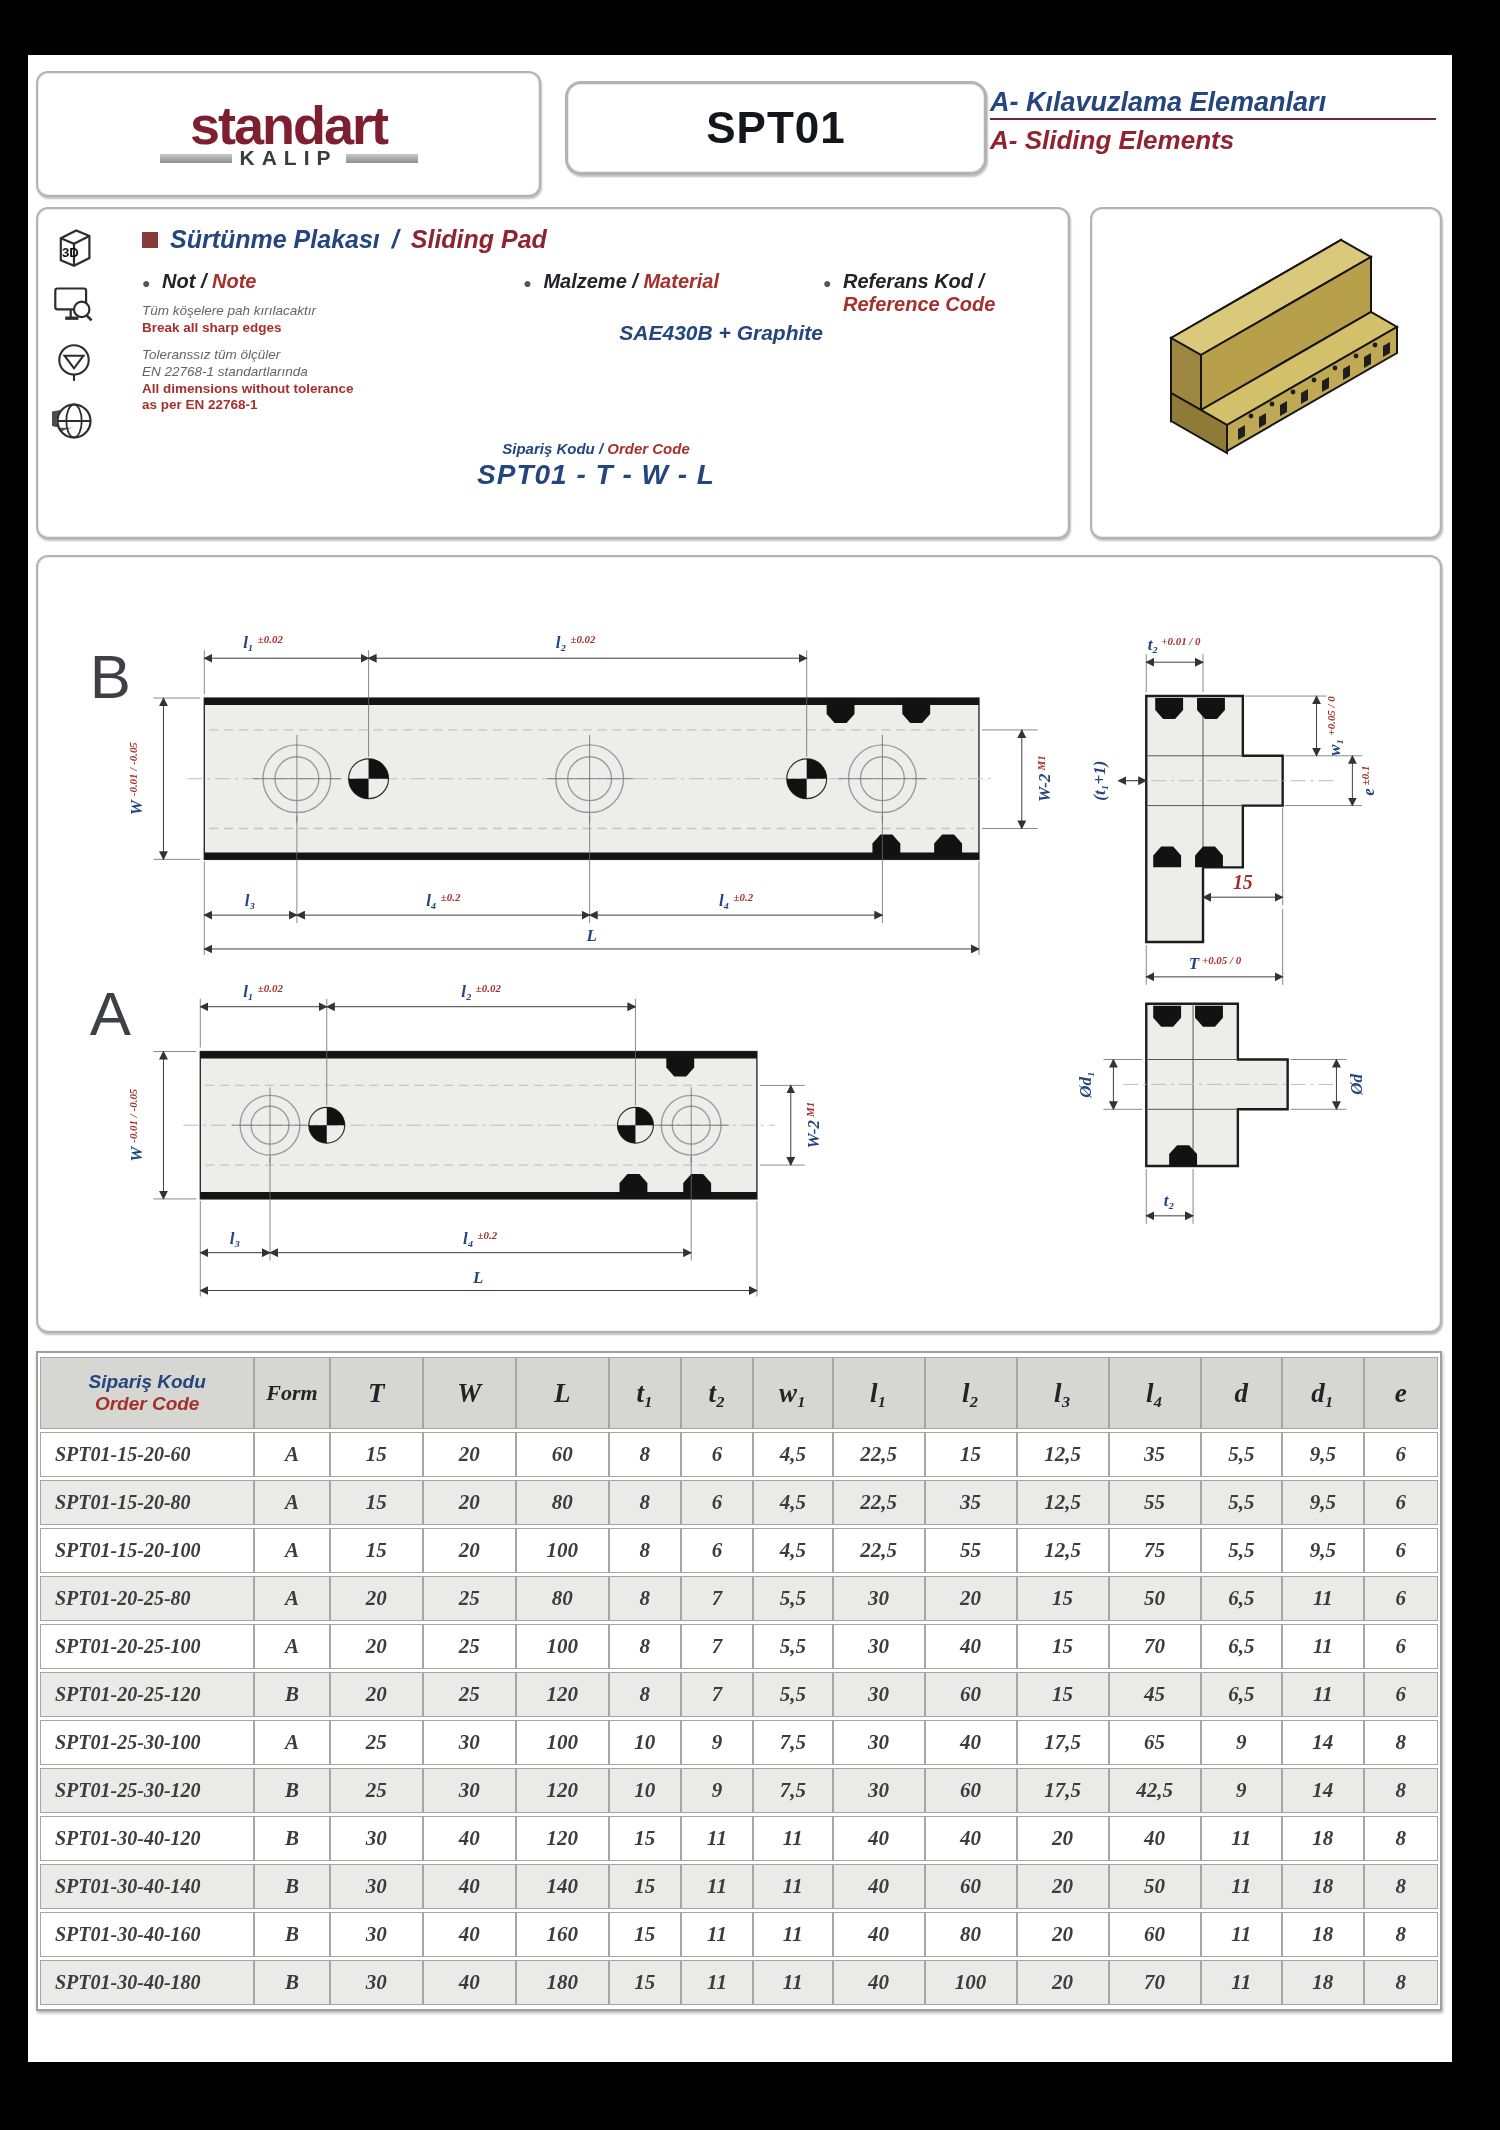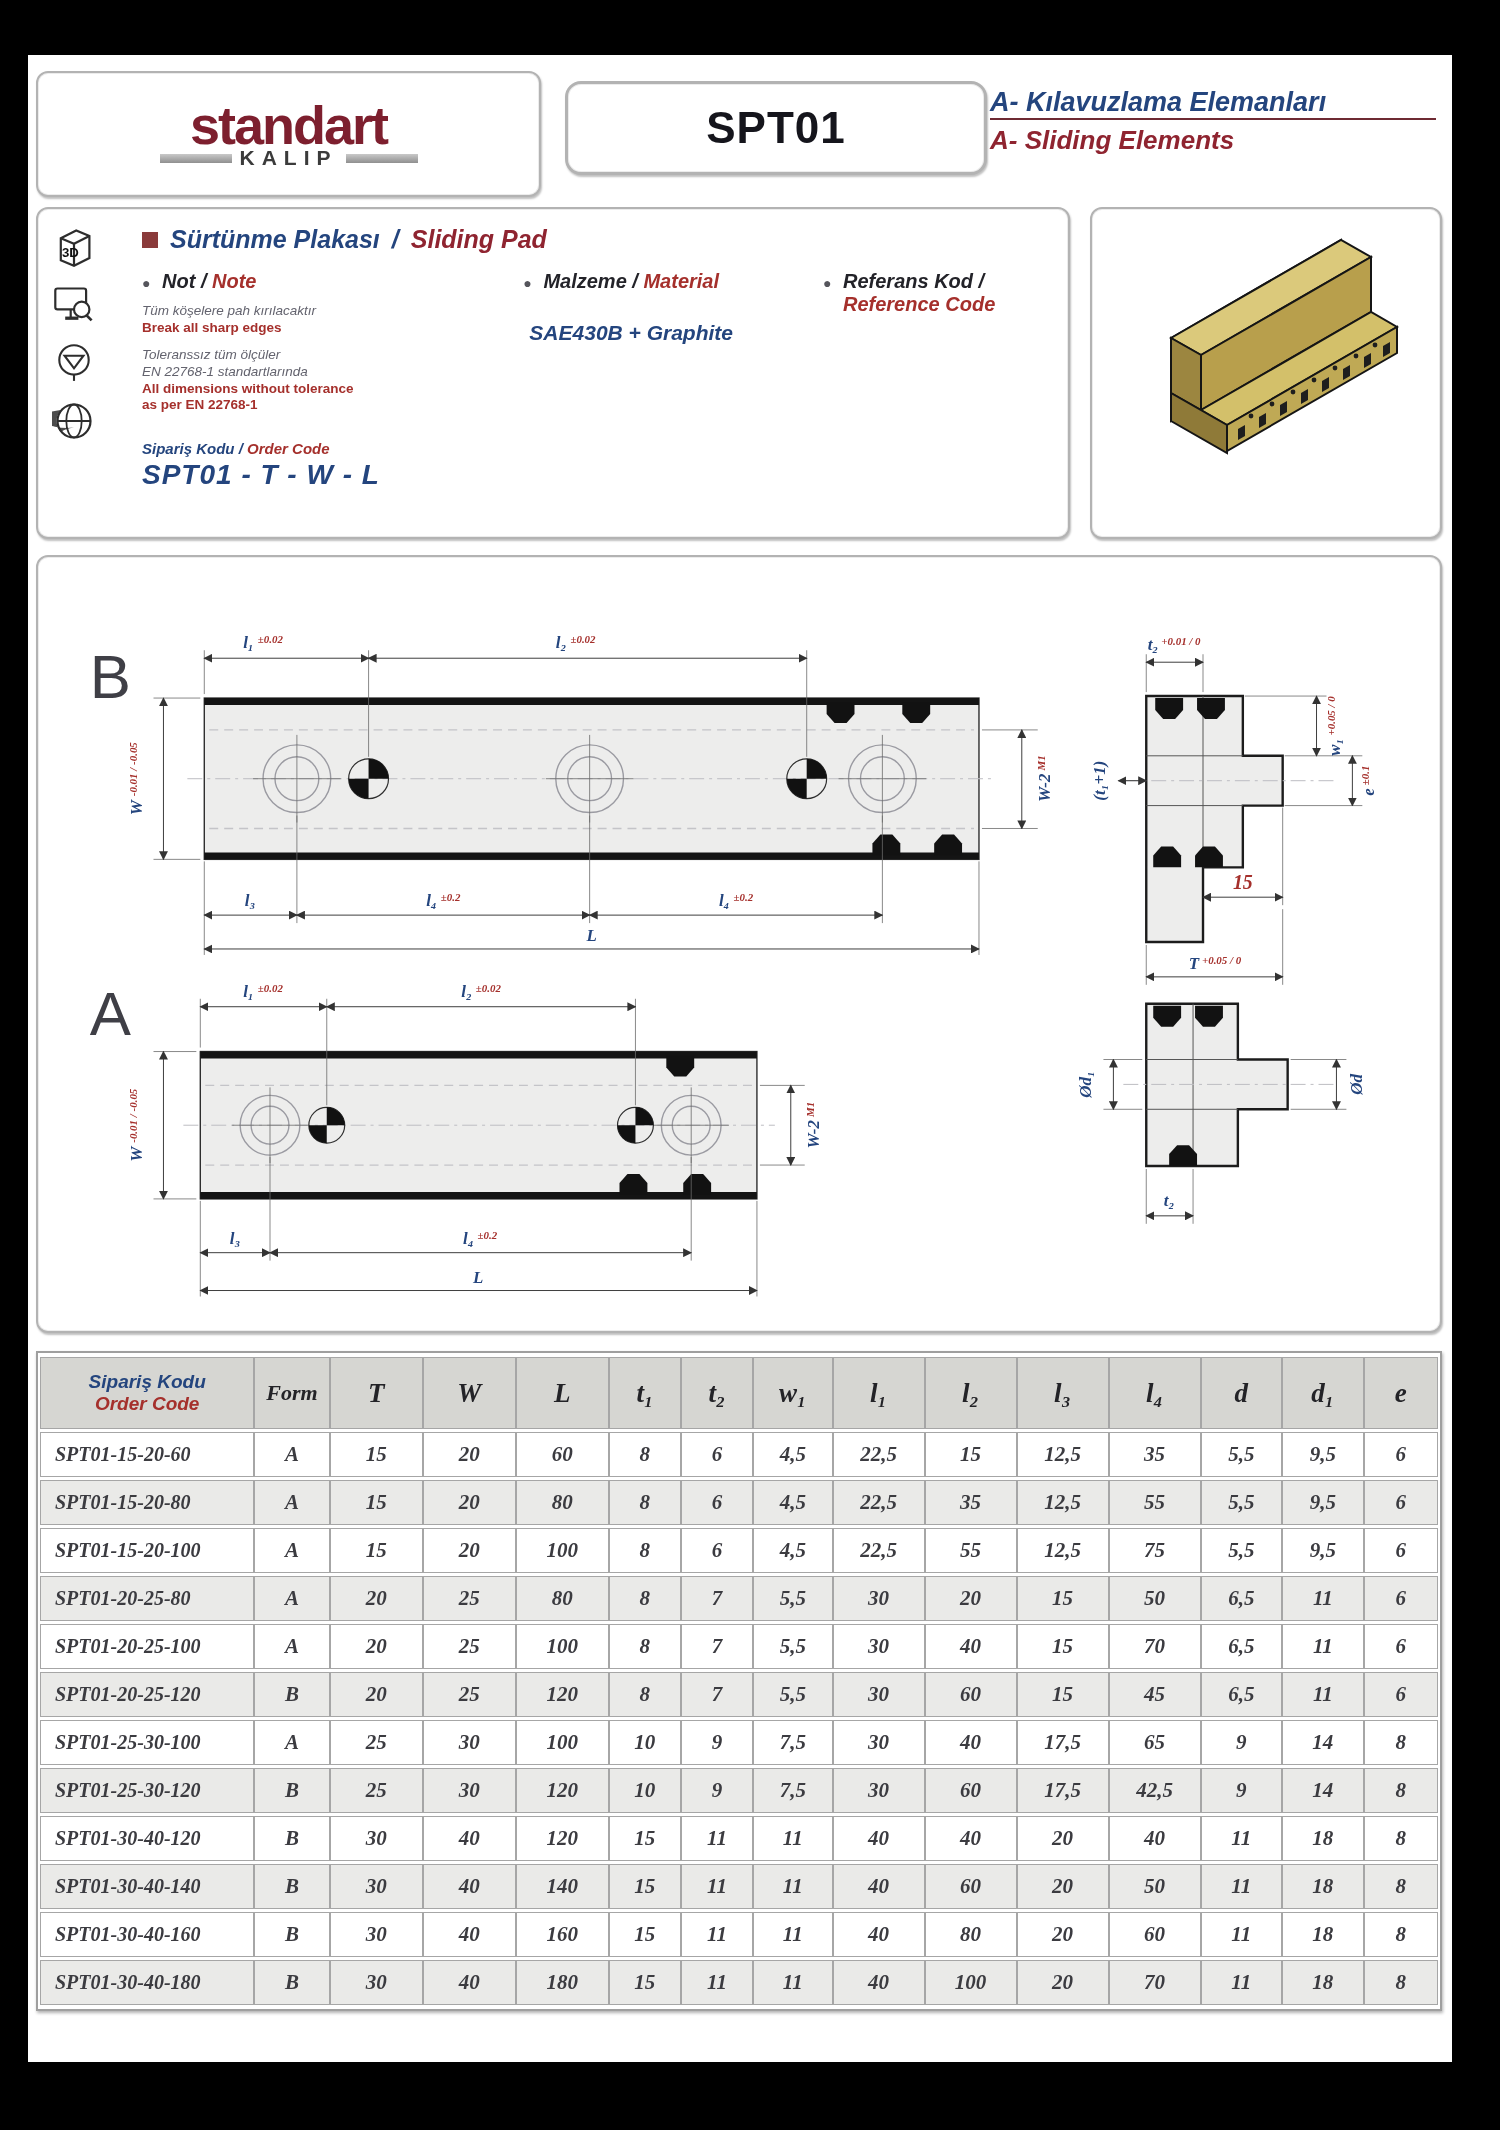--- a/index.html
+++ b/index.html
@@ -32,22 +32,22 @@
   .title-sq{width:16px;height:16px;background:#8a3a3a;display:inline-block;}
   .title-tr{font-style:italic;font-weight:800;font-size:25px;color:var(--navy);}
   .title-en{font-style:italic;font-weight:800;font-size:25px;color:var(--red-dark);}
   .cols{display:flex;margin-top:16px;margin-left:26px;}
   .col-note{width:42%}.col-mat{width:33%}.col-ref{width:25%}
   .blk-head{font-style:italic;font-weight:800;font-size:20px;color:#232329;}
   .blk-head .en{color:var(--red);}
   .blk-head .dot{color:#55555c;font-size:14px;vertical-align:middle;margin-right:6px;}
   .note-line-tr{font-style:italic;font-size:13.5px;color:#63636e;margin-top:10px;line-height:1.25;}
   .note-line-en{font-weight:700;font-size:13.5px;color:var(--red);line-height:1.25;}
-  .mat-val{font-style:italic;font-weight:800;font-size:21px;color:var(--navy);margin-top:28px;margin-left:6px;}
-  .order-blk{margin-left:26px;margin-top:26px;}
+  .mat-val{font-style:italic;font-weight:800;font-size:21px;color:var(--navy);margin-top:28px;margin-left:6px;text-align:right;}
+  .order-blk{margin-left:26px;margin-top:26px;text-align:center;}
   .order-lbl{font-style:italic;font-weight:800;font-size:15px;}
   .order-lbl .tr{color:var(--navy)}.order-lbl .en{color:var(--red)}
   .order-code{font-style:italic;font-weight:800;font-size:28px;color:var(--navy);margin-top:2px;letter-spacing:1px;}
   .render-box{width:352px;display:flex;align-items:center;justify-content:center;}
   
   .drawing-panel{margin:16px 4px 0 2px;height:778px;overflow:hidden;}
   .drawing-panel svg{width:100%;height:100%;display:block;}
   .formletter{font:400 62px "Liberation Sans",sans-serif;fill:#3f3f46;}
   .plate{fill:var(--plate);stroke:#2e2e2e;stroke-width:1.4;}
   .edge{stroke:#141414;stroke-width:7;}

